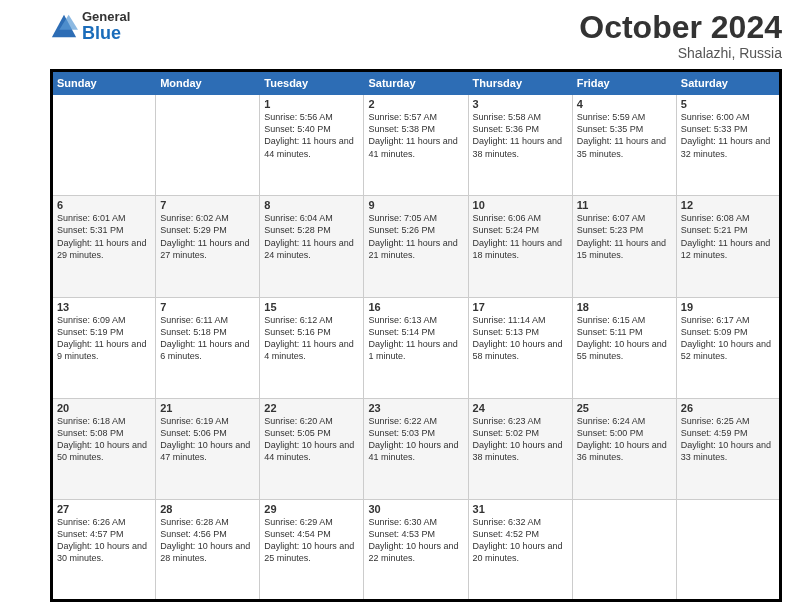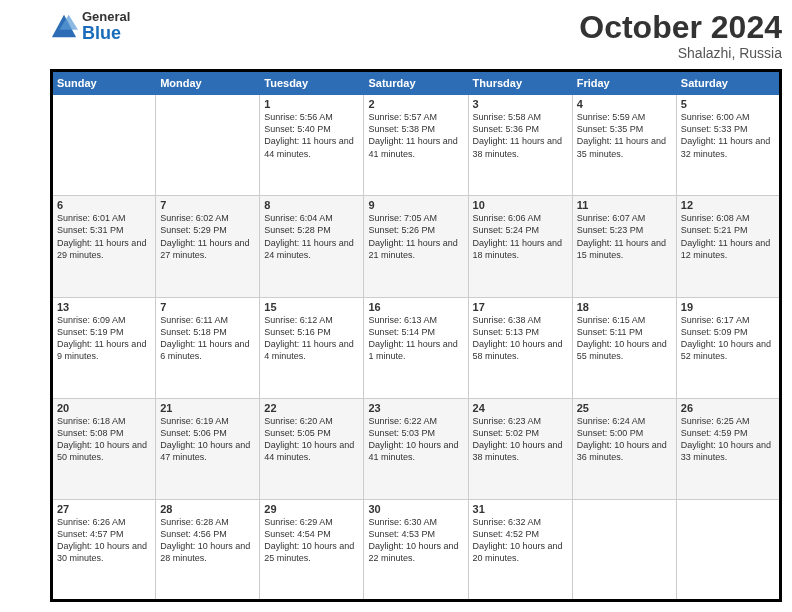--- a/index.html
+++ b/index.html
@@ -238,21 +238,21 @@
 Daylight: 11 hours and 4 minutes.</div>
           </td>
           <td>
             <span class="day-num">16</span>
             <div class="day-info" style="white-space: pre-line;">Sunrise: 6:13 AM
 Sunset: 5:14 PM
 Daylight: 11 hours and 1 minute.</div>
           </td>
           <td>
             <span class="day-num">17</span>
-            <div class="day-info" style="white-space: pre-line;">Sunrise: 6:38 AM
+            <div class="day-info" style="white-space: pre-line;">Sunrise: 11:14 AM
 Sunset: 5:13 PM
 Daylight: 10 hours and 58 minutes.</div>
           </td>
           <td>
             <span class="day-num">18</span>
             <div class="day-info" style="white-space: pre-line;">Sunrise: 6:15 AM
 Sunset: 5:11 PM
 Daylight: 10 hours and 55 minutes.</div>
           </td>
           <td>

